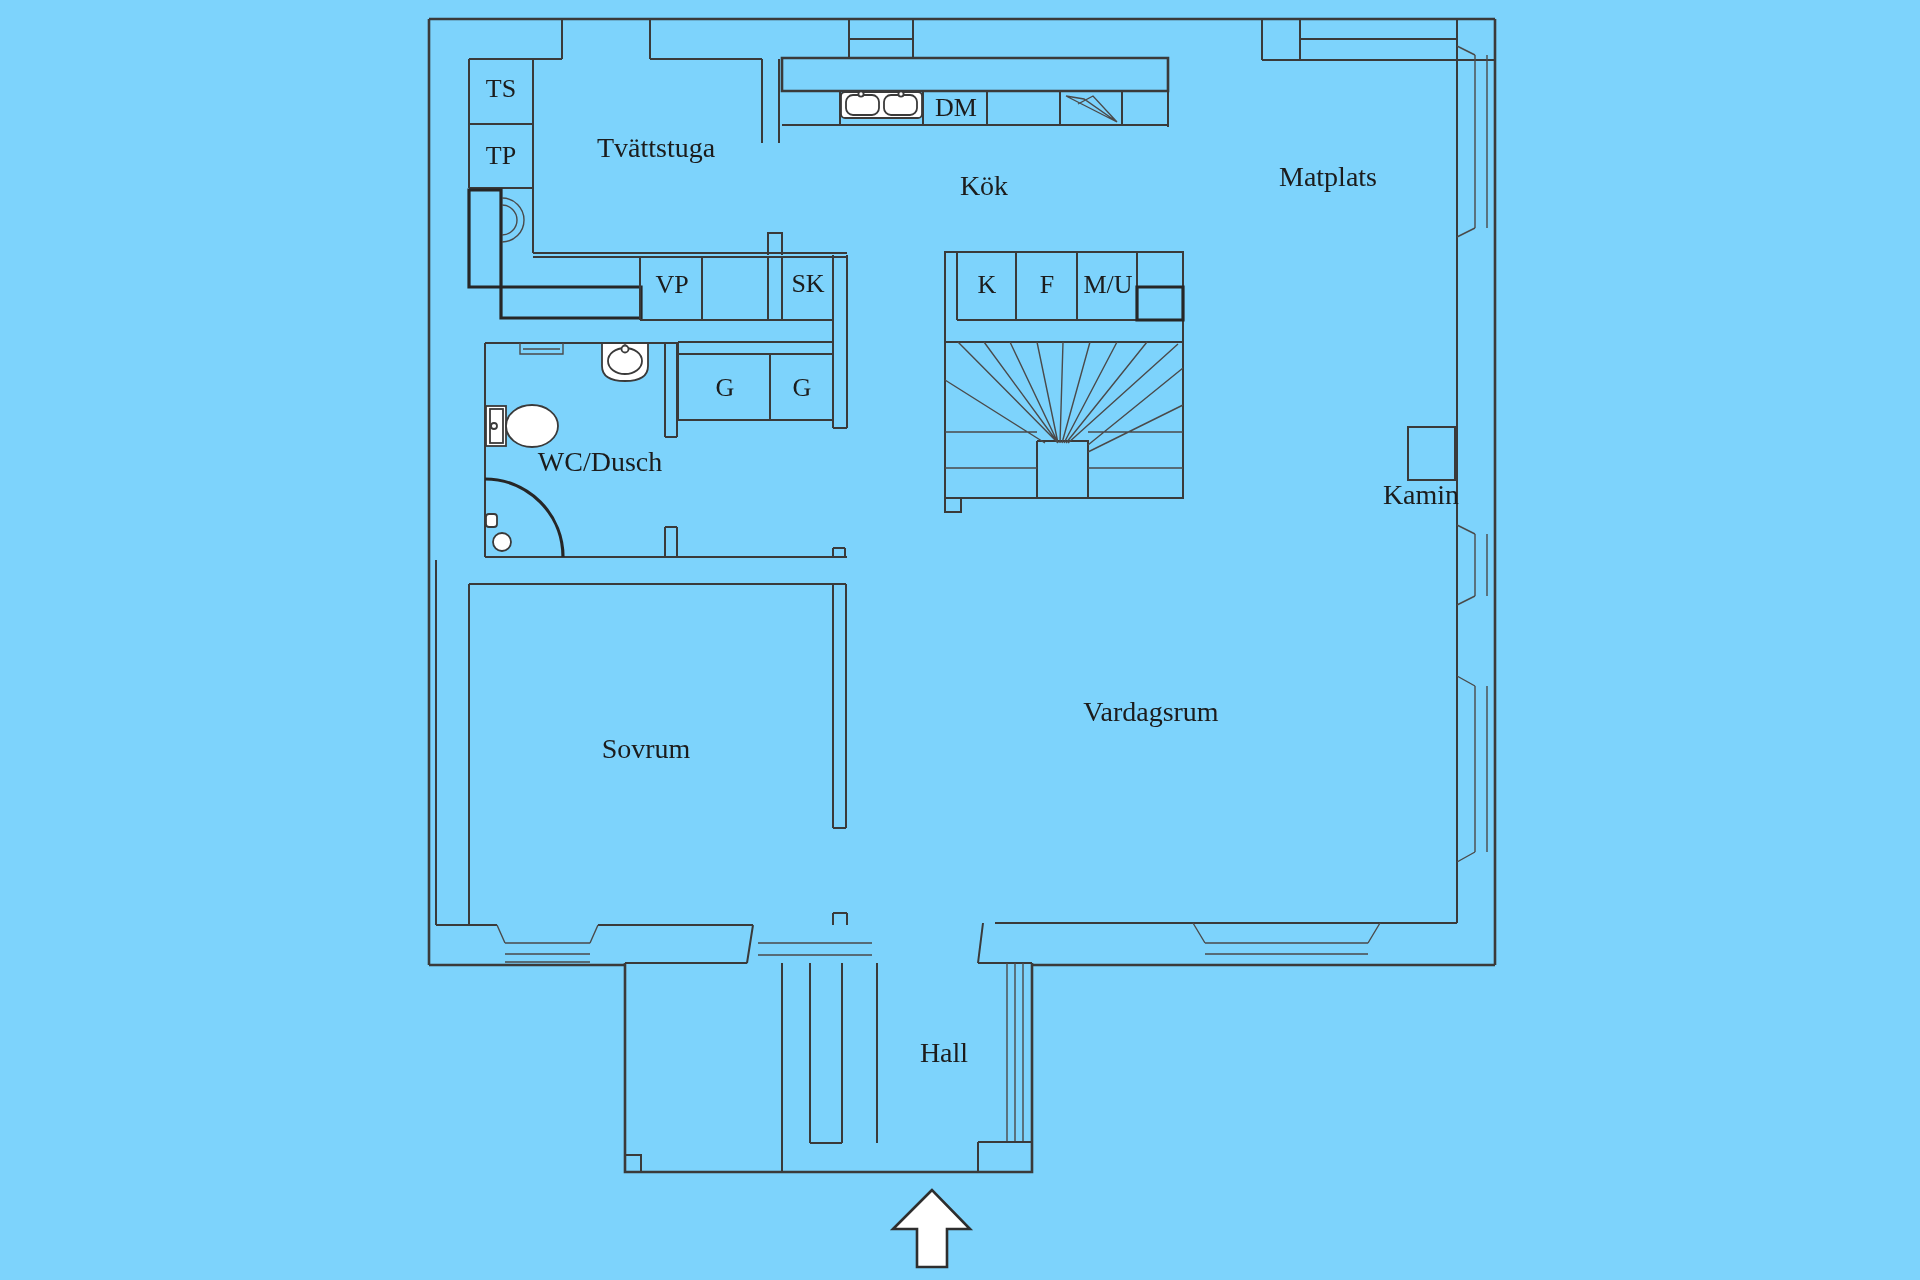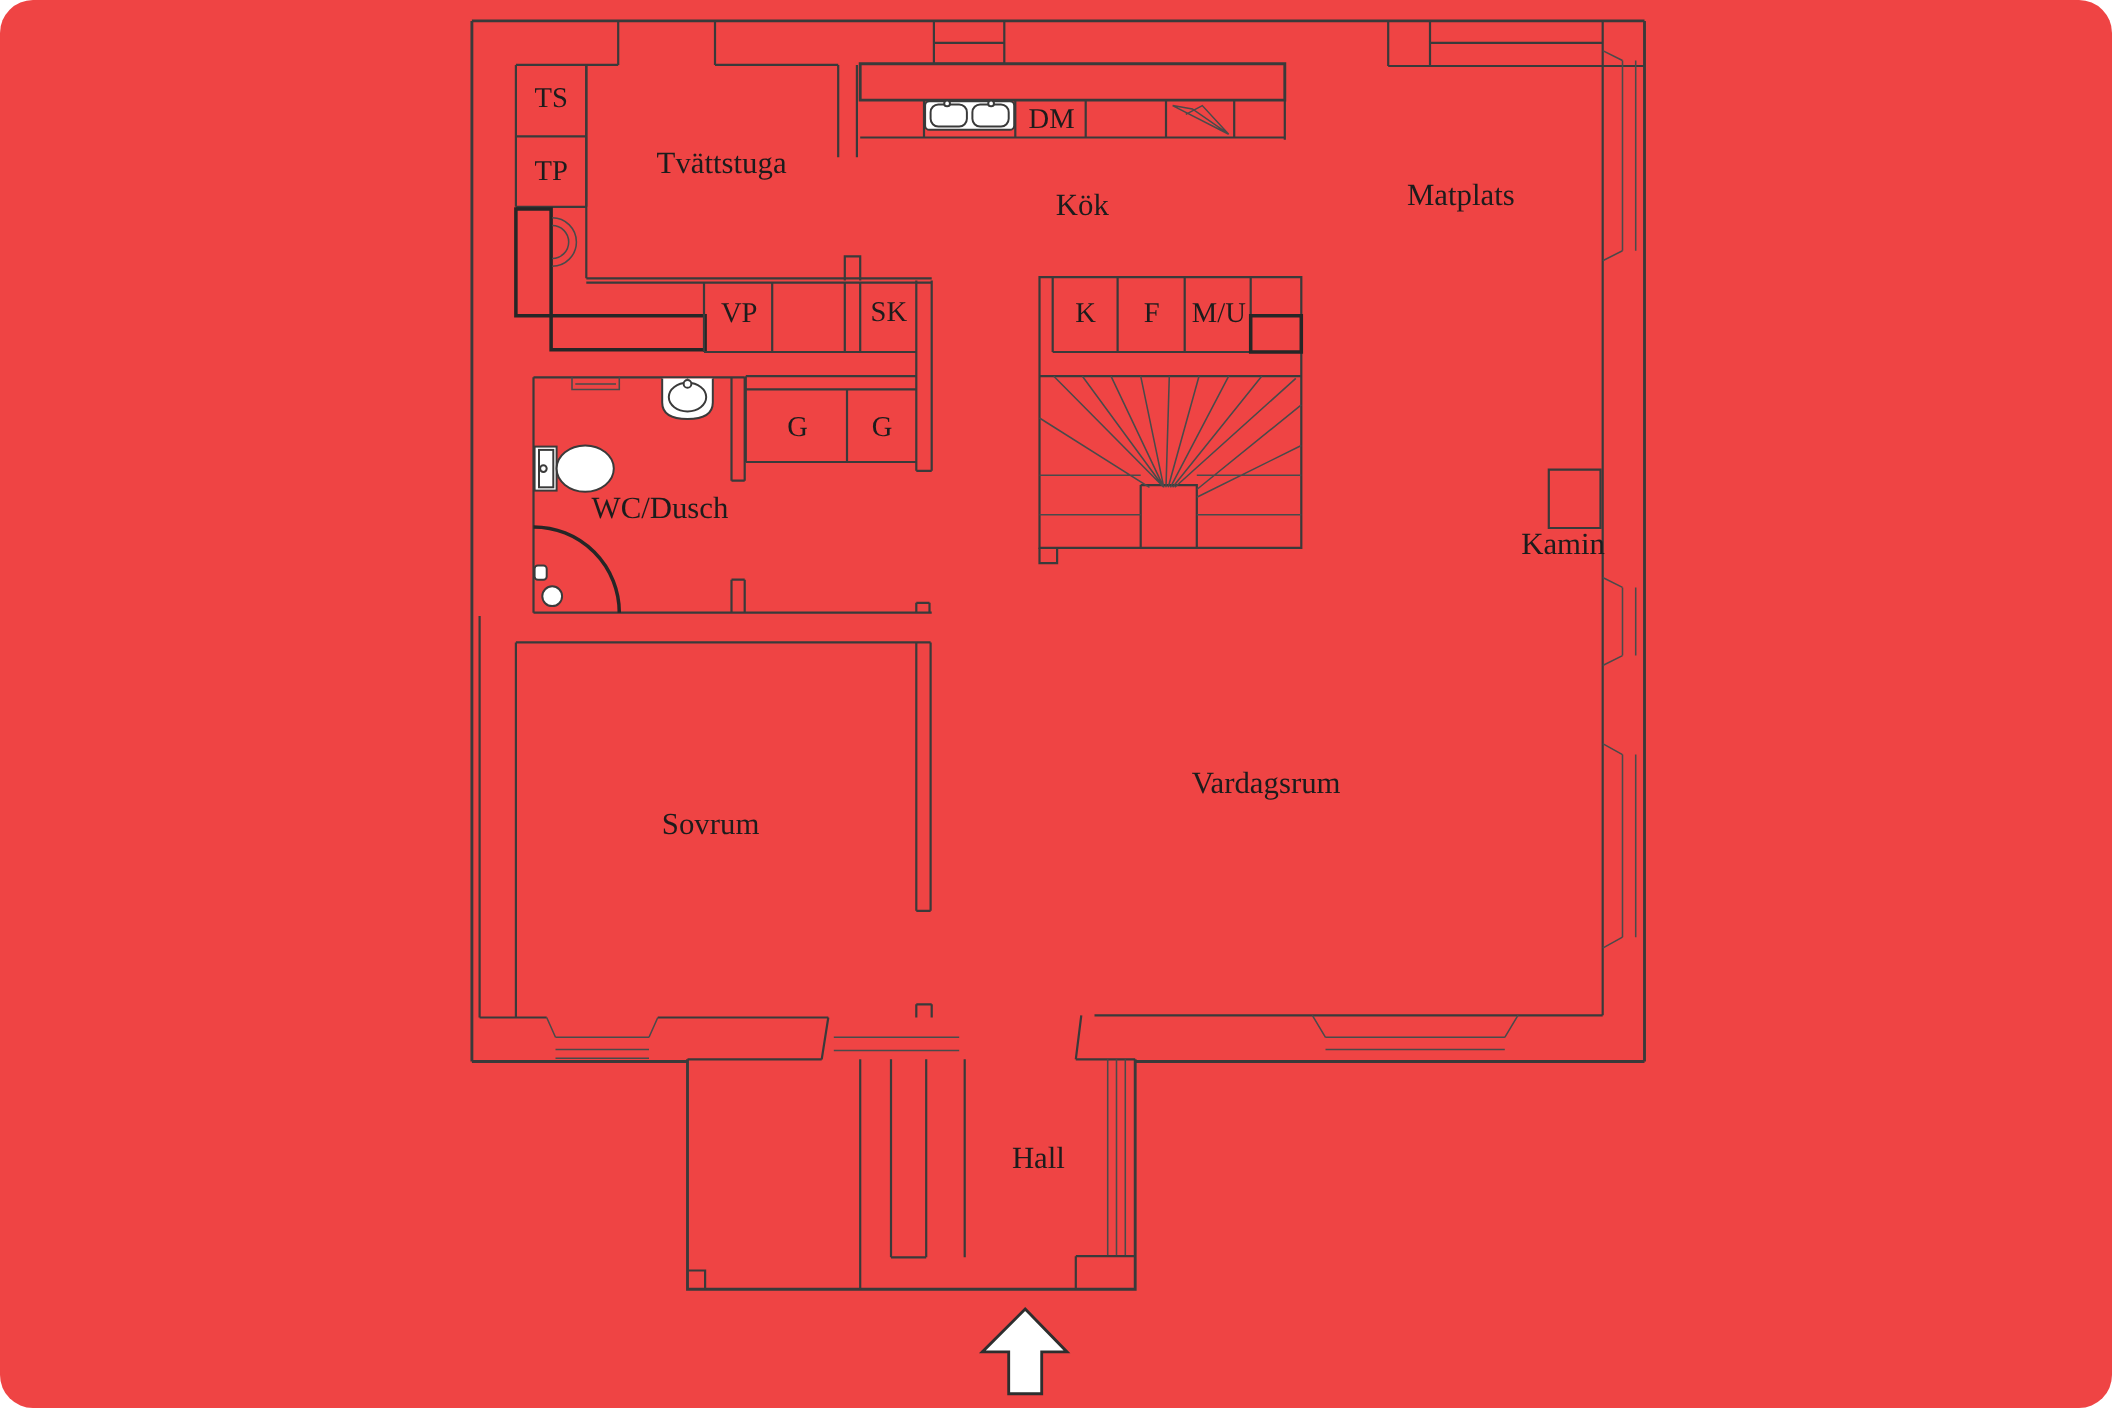--- a/index.html
+++ b/index.html
@@ -1,16 +1,16 @@
 <!DOCTYPE html>
 <html><head>
 <meta charset="utf-8">
 <style>
   html,body{margin:0;padding:0;background:#ffffff;}
-  .page{position:relative;width:1920px;height:1280px;background:#ef4444;overflow:hidden;border-radius:30px;}
+  .page{position:relative;width:1920px;height:1280px;background:#7dd3fc;overflow:hidden;}
   svg{display:block;}
   .lbl{font-family:"Liberation Serif","DejaVu Serif",serif;font-size:26px;fill:#1c1c1c;text-anchor:middle;}
   .room{font-size:28px;}
   .w{stroke:#3a3a3a;fill:none;stroke-width:2;}
   .w25{stroke:#3a3a3a;fill:none;stroke-width:2.6;}
   .thick{stroke:#262626;fill:none;stroke-width:3.2;}
   .thin{stroke:#4a4a4a;fill:none;stroke-width:1.4;}
   .fixture{stroke:#3a3a3a;fill:#ffffff;stroke-width:1.8;}
   .arrowshape{stroke:#2e2e2e;fill:#ffffff;stroke-width:2.6;stroke-linejoin:miter;}
 </style>

